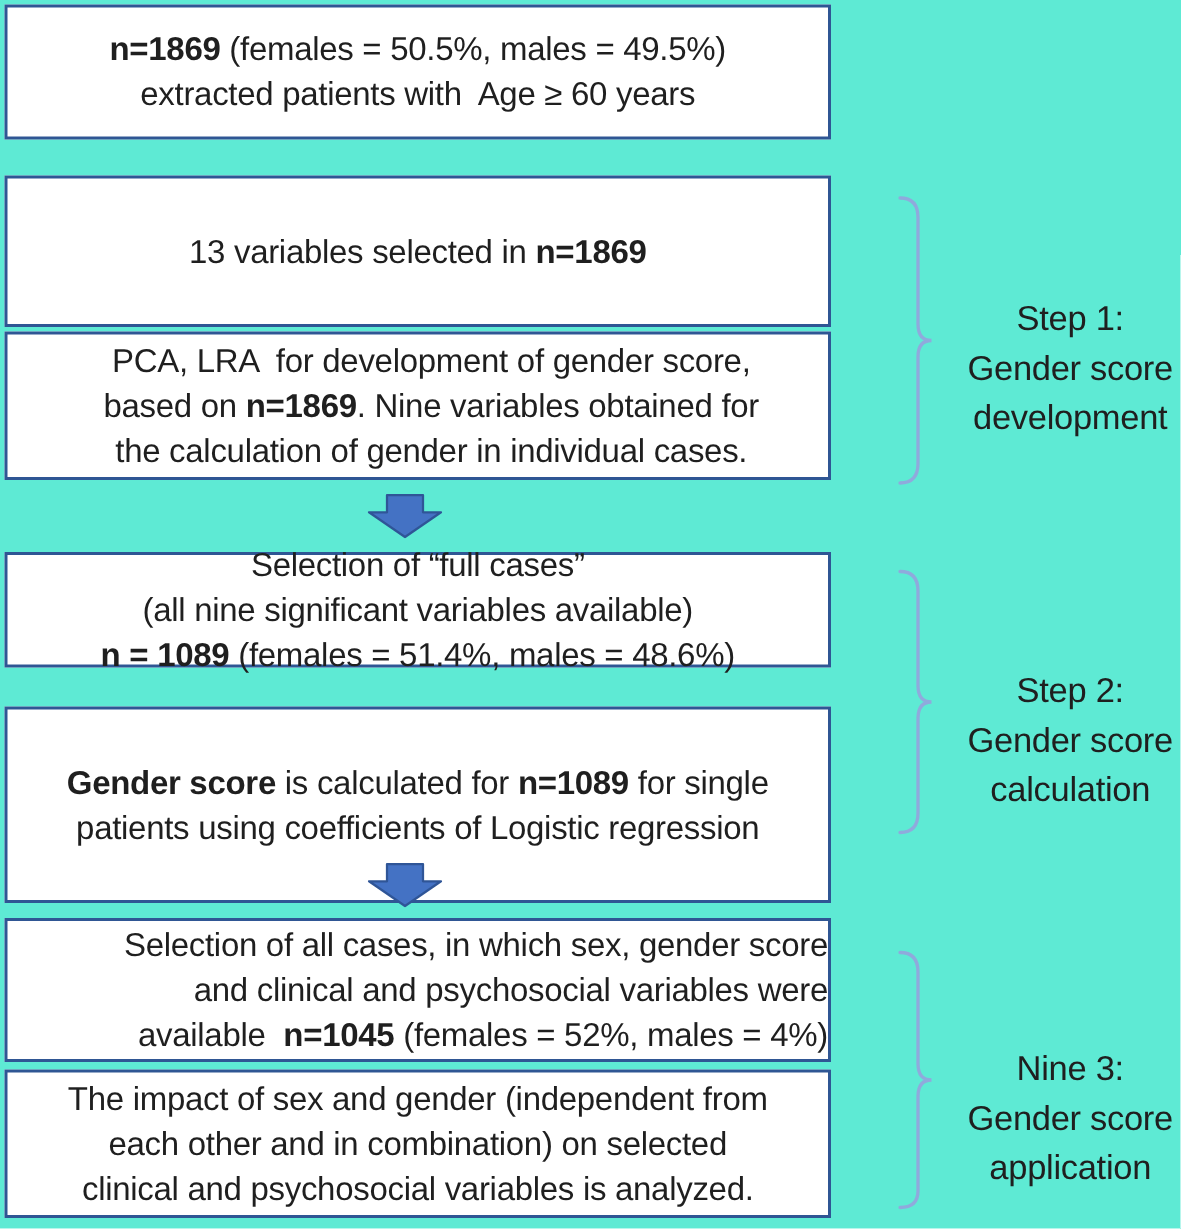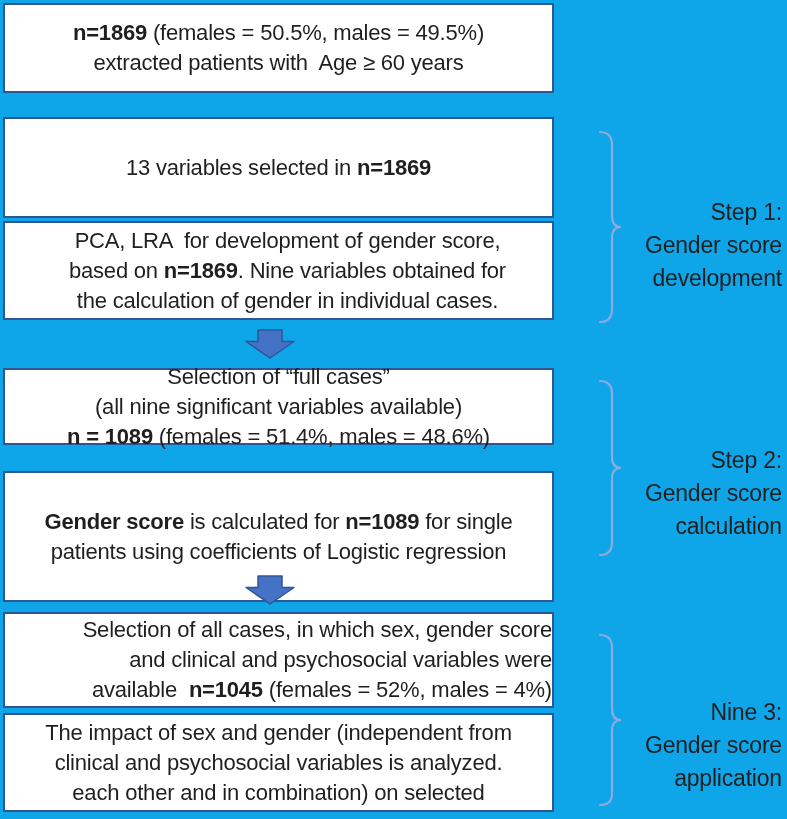--- a/index.html
+++ b/index.html
@@ -4,34 +4,34 @@
 <style>
   :root{
     --box-border:#2f5694;
     --arrow-fill:#4472c4;
     --arrow-border:#2f5597;
     --bracket:#8faadc;
     --text:#1f1f1f;
   }
   html,body{margin:0;padding:0;background:#ffffff;}
   .canvas{
-    position:relative;width:787px;height:819px;background:#0ea5e9;
+    position:relative;width:787px;height:819px;background:#5eead4;
     font-family:"Liberation Sans",sans-serif;color:var(--text);overflow:hidden;
   }
   .fbox{
     position:absolute;left:3px;width:551px;box-sizing:border-box;
     border:2.5px solid var(--box-border);background:#ffffff;
     display:flex;flex-direction:column;justify-content:center;align-items:center;
     text-align:center;font-size:22px;letter-spacing:-0.2px;
   }
   .fbox .line{white-space:pre;line-height:30px;}
   .b{font-weight:bold;}
   .steplabel{
     position:absolute;left:645px;font-size:23px;line-height:33px;
-    letter-spacing:-0.2px;white-space:pre;text-align:right;
+    letter-spacing:-0.2px;white-space:pre;text-align:center;
   }
   .steplabel .line{line-height:33px;}
   .bracket{position:absolute;left:597px;width:26px;}
   .bracket path{fill:none;stroke:var(--bracket);stroke-width:2.2;stroke-linecap:round;}
   .arrow{position:absolute;left:245px;width:50px;height:30px;}
   .arrow path{fill:var(--arrow-fill);stroke:var(--arrow-border);stroke-width:1.5;stroke-linejoin:round;}
 </style>
 </head>
 <body>
 
@@ -73,22 +73,22 @@
     </svg>
   </div>
 
   <div class="fbox" style="top:612px;height:96px;align-items:flex-end;">
       <div class="line"><span>Selection of all cases, in which sex, gender score</span></div>
       <div class="line"><span>and clinical and psychosocial variables were</span></div>
       <div class="line"><span>available  </span><span class="b">n=1045</span><span> (females = 52%, males = 4%)</span></div>
     </div>
   <div class="fbox" style="top:713px;height:99px;">
       <div class="line"><span>The impact of sex and gender (independent from</span></div>
+      <div class="line"><span>each other and in combination) on selected</span></div>
       <div class="line"><span>clinical and psychosocial variables is analyzed.</span></div>
-      <div class="line"><span>each other and in combination) on selected</span></div>
     </div>
 
   <div class="bracket" style="top:130px;height:194px;">
     <svg width="26" height="194" viewBox="0 0 26 194" aria-hidden="true">
       <path d="M3,2 Q15,2 15,15 L15,86 Q15,97 24,97 Q15,97 15,108 L15,179 Q15,192 3,192"></path>
     </svg>
   </div>
   <div class="steplabel" style="top:196px;"><div class="line"><span>Step 1:</span></div><div class="line"><span>Gender score</span></div><div class="line"><span>development</span></div></div>
 
   <div class="bracket" style="top:379px;height:178px;">

